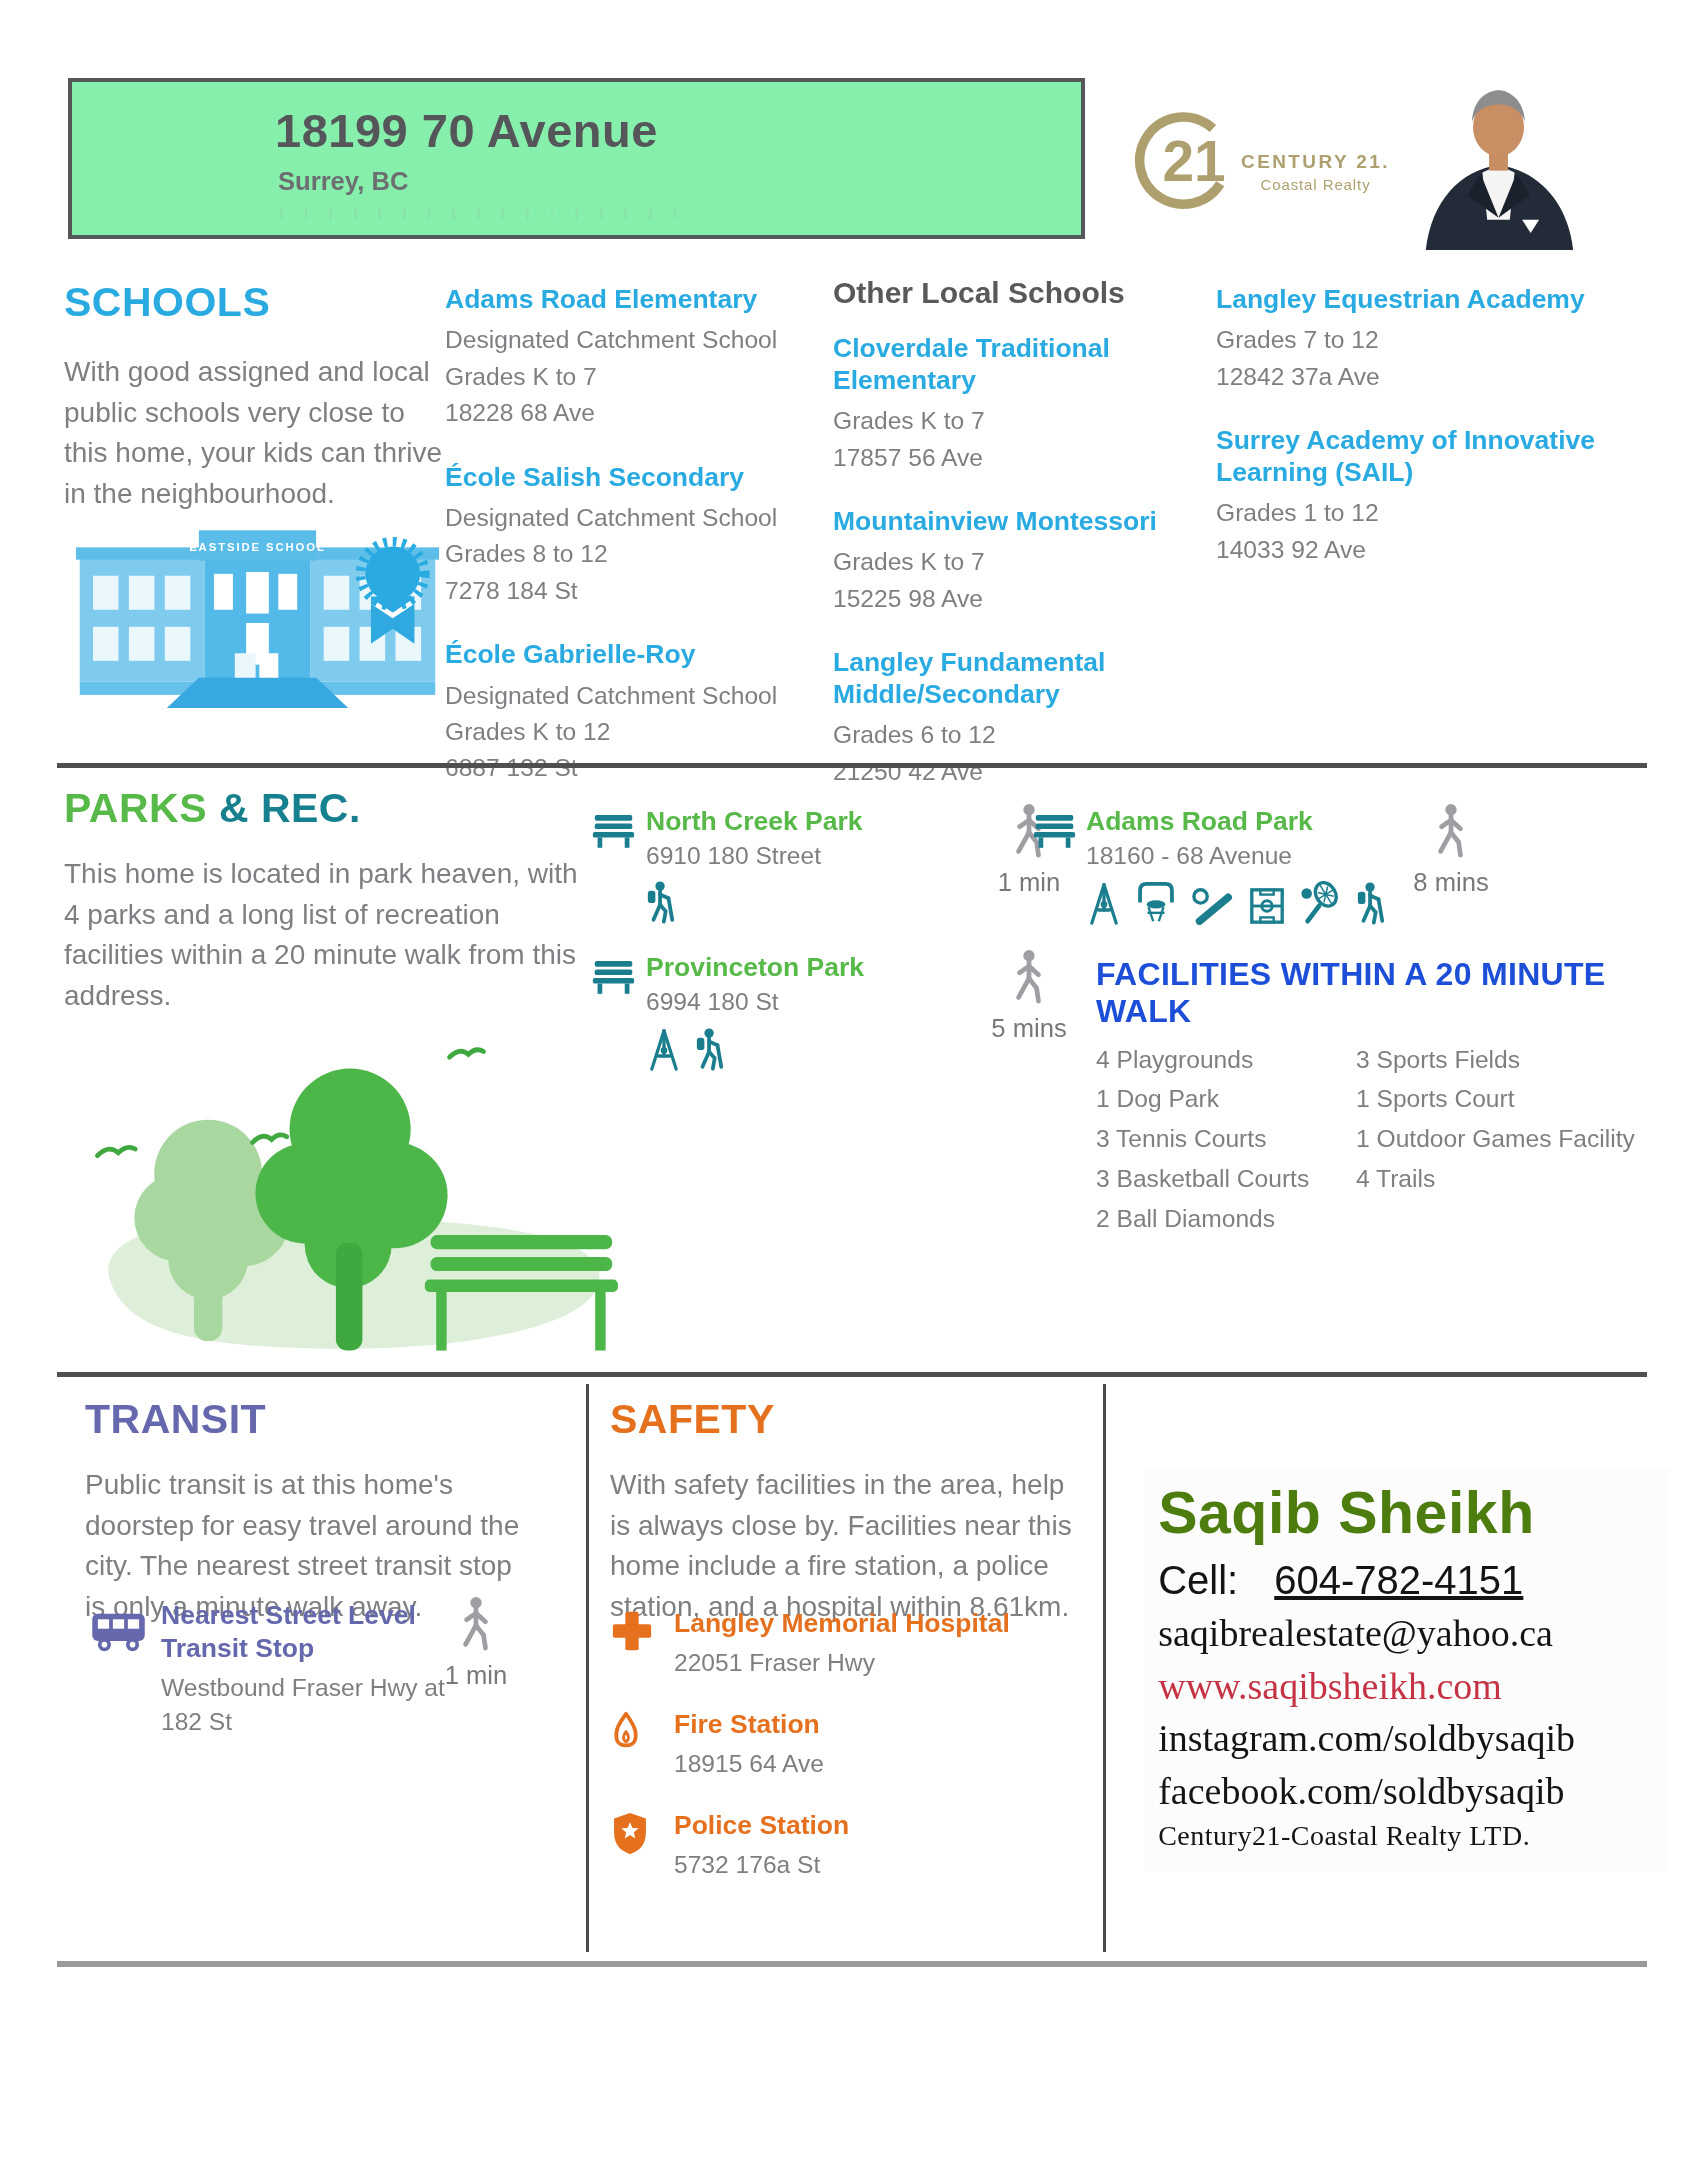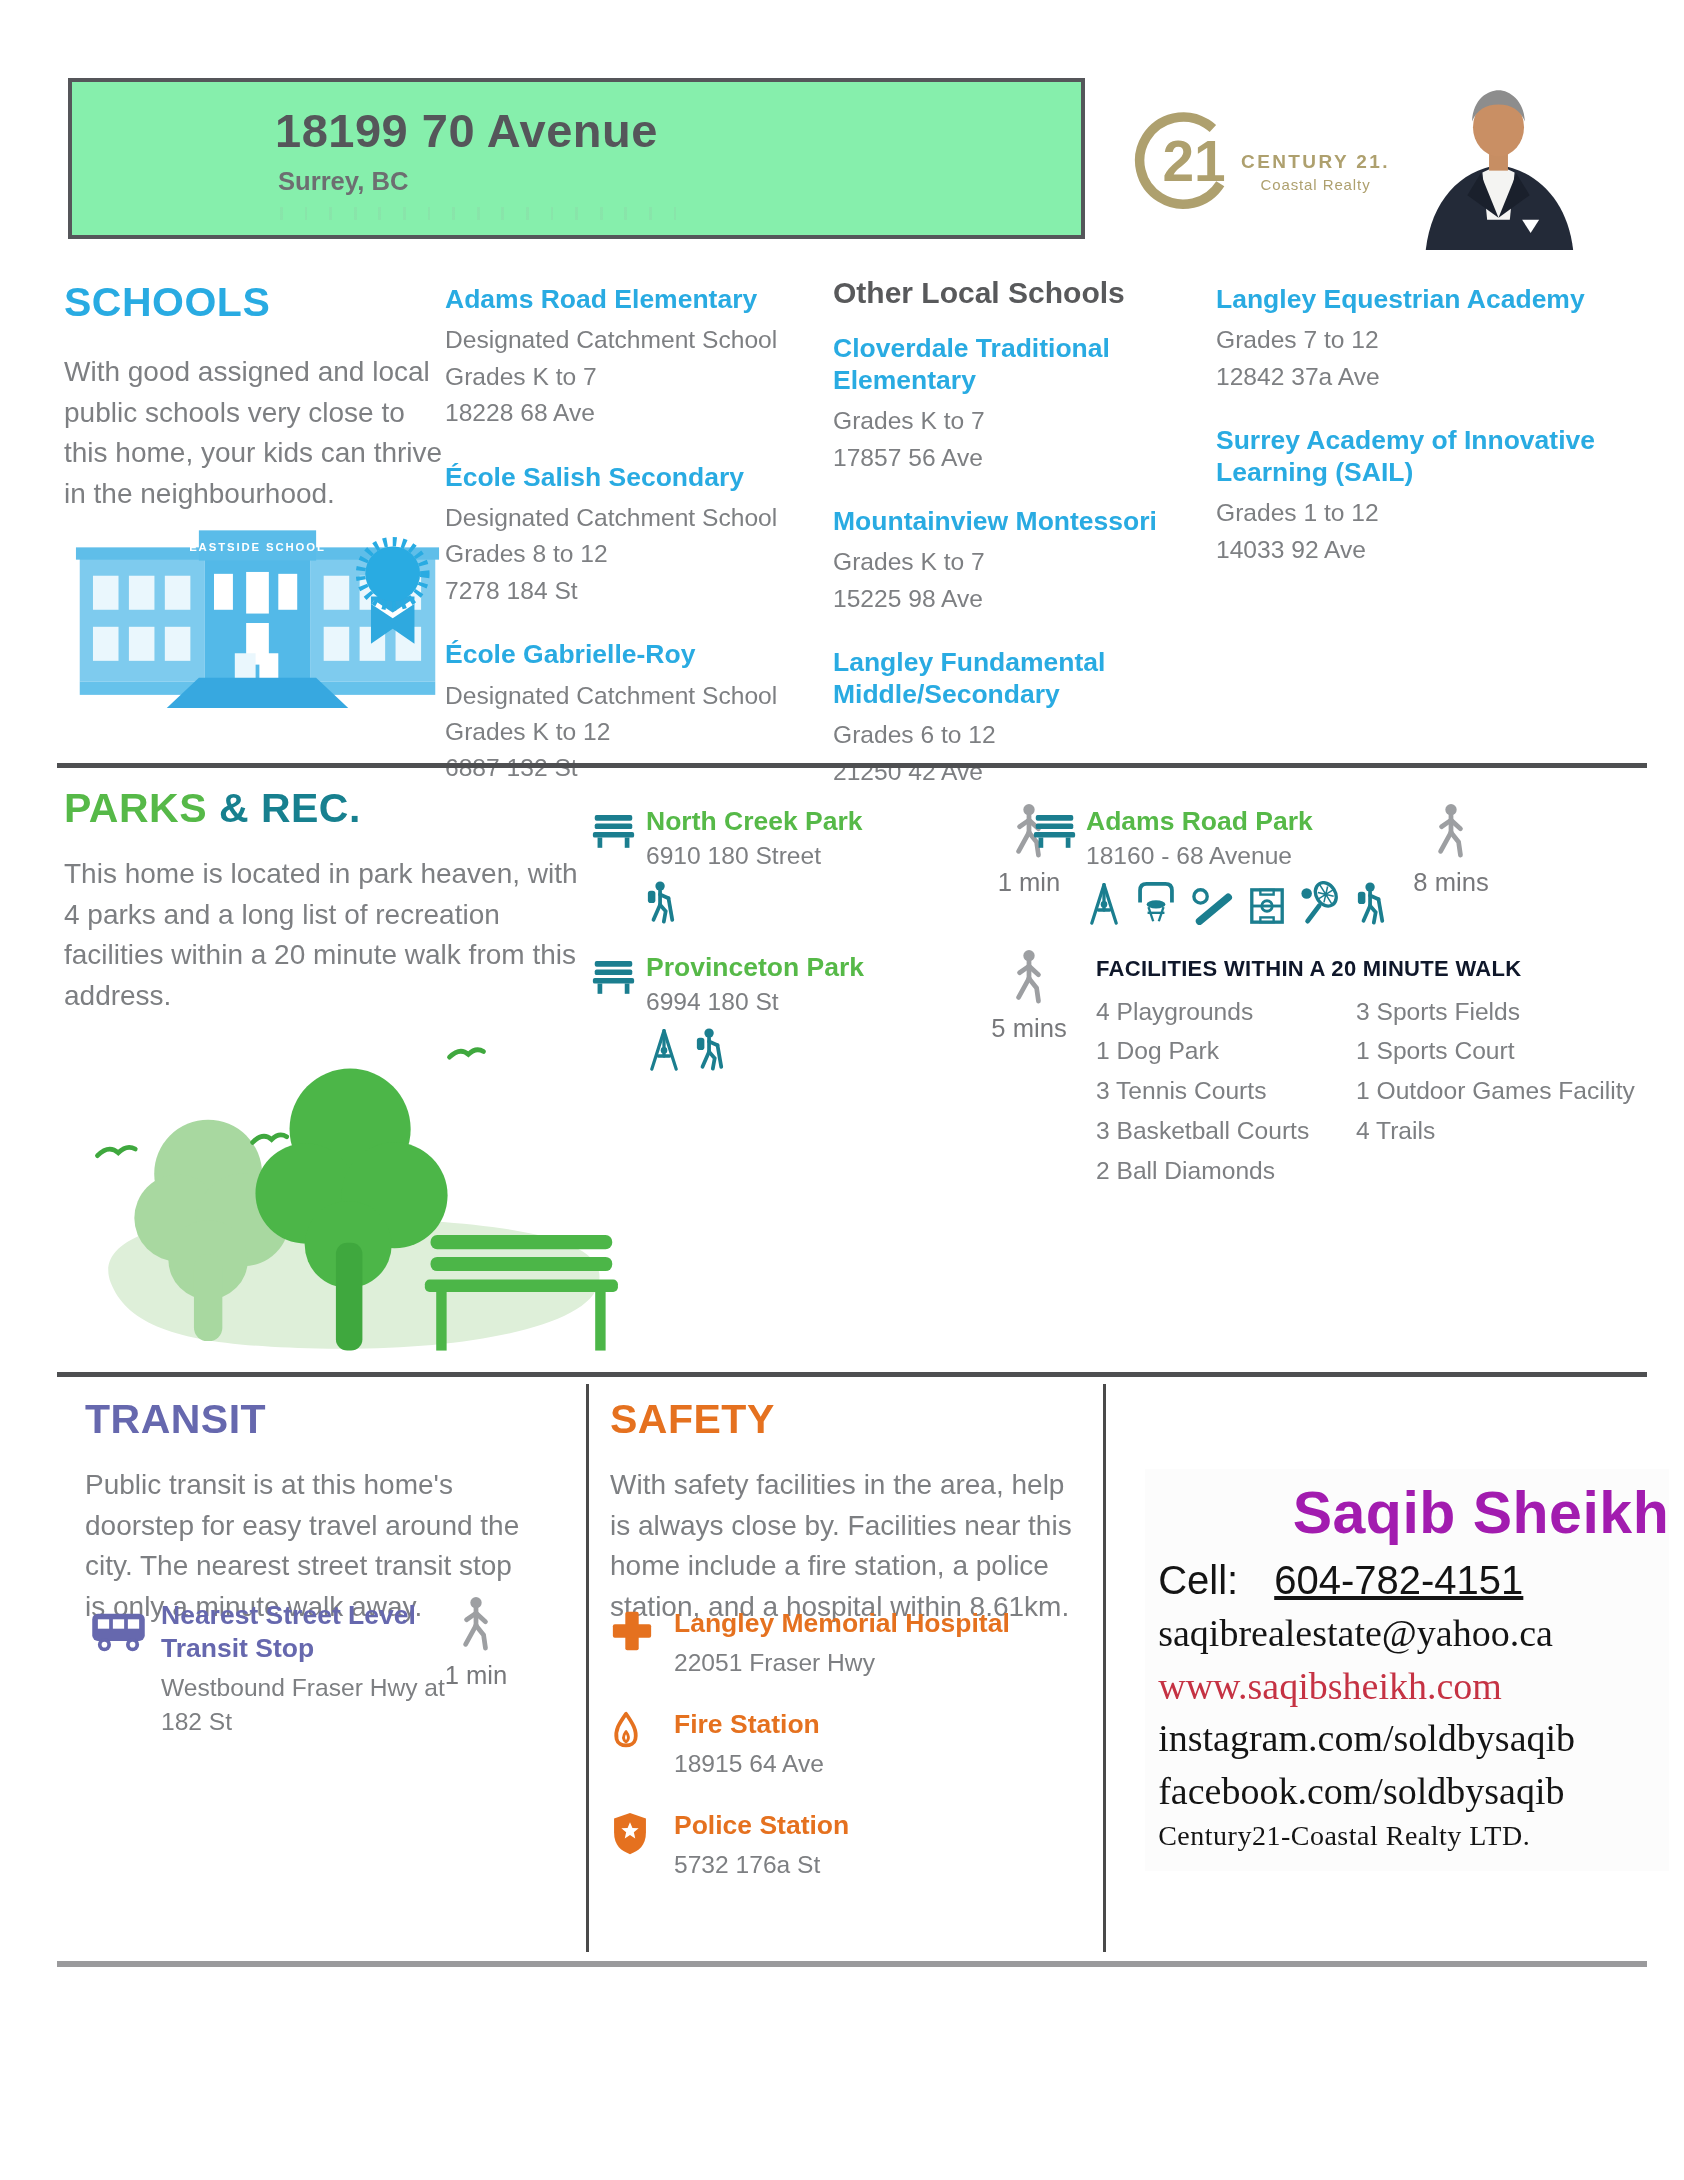--- a/index.html
+++ b/index.html
@@ -31,39 +31,39 @@
   .school-name{font-size:26.5px;font-weight:700;color:#29abe2;line-height:1.2;margin-bottom:6.6px;}
   .school-detail{font-size:24.6px;color:#7d7f82;line-height:1.48;}
   .other-title{font-size:30px;font-weight:700;color:#58595b;margin-bottom:23px;}
 
   
   .park-name{font-size:26.5px;font-weight:700;color:#56b948;line-height:1.15;margin-bottom:5.7px;}
   .park-addr{font-size:24.6px;color:#7d7f82;margin-bottom:9.5px;}
   .park-icons{display:flex;gap:13.2px;align-items:flex-end;}
   .walk{width:104px;text-align:center;}
   .walk-label{font-size:25.6px;color:#77787b;margin-top:5.7px;}
-  .fac-title{font-size:22px;font-weight:800;color:#0f172a;letter-spacing:0.3px;margin-bottom:9.5px;}
+  .fac-title{font-size:32px;font-weight:800;color:#1d4ed8;letter-spacing:0.3px;margin-bottom:9.5px;}
   .fac-cols{display:flex;}
   .fac-col{width:260px;font-size:24.6px;line-height:1.62;color:#7d7f82;}
   .fac-col div{margin:0;}
 
   
   .hr-dark{background:#4e4f51;height:4.7px;left:57px;width:1590px;}
   .hr-gray{background:#9a9a9c;height:5.7px;left:57px;width:1590px;}
   .vline{width:2.8px;background:#4a4a4a;top:1384px;height:568px;}
 
   
   .poi-entry{display:flex;margin-bottom:28px;}
   .poi-icon{width:64px;flex:0 0 64px;padding-top:1.9px;}
   .poi-name{font-size:26.5px;font-weight:700;line-height:1.25;margin-bottom:5.7px;}
   .poi-addr{font-size:24.6px;color:#7d7f82;line-height:1.4;}
 
   
   .agent-card{left:1145px;top:1469px;width:511px;padding:9.5px 0 19px 13.2px;background:#fcfcfc;}
-  .agent-name{font-size:59px;font-weight:800;color:#a21caf;letter-spacing:0.5px;text-align:right;}
+  .agent-name{font-size:59px;font-weight:800;color:#4d7c0f;letter-spacing:0.5px;}
   .agent-cell{font-size:40px;color:#141414;margin-top:11.4px;font-weight:500;}
   .agent-cell .num{margin-left:36px;text-decoration:underline;}
   .serif{font-family:"Liberation Serif", serif;}
   .agent-line{font-size:38px;color:#141414;margin-top:8.5px;}
   .agent-web{color:#c53243;}
   .agent-brokerage{font-size:28px;color:#141414;margin-top:7.6px;letter-spacing:0.5px;}
 </style>
 </head>
 <body>
 

